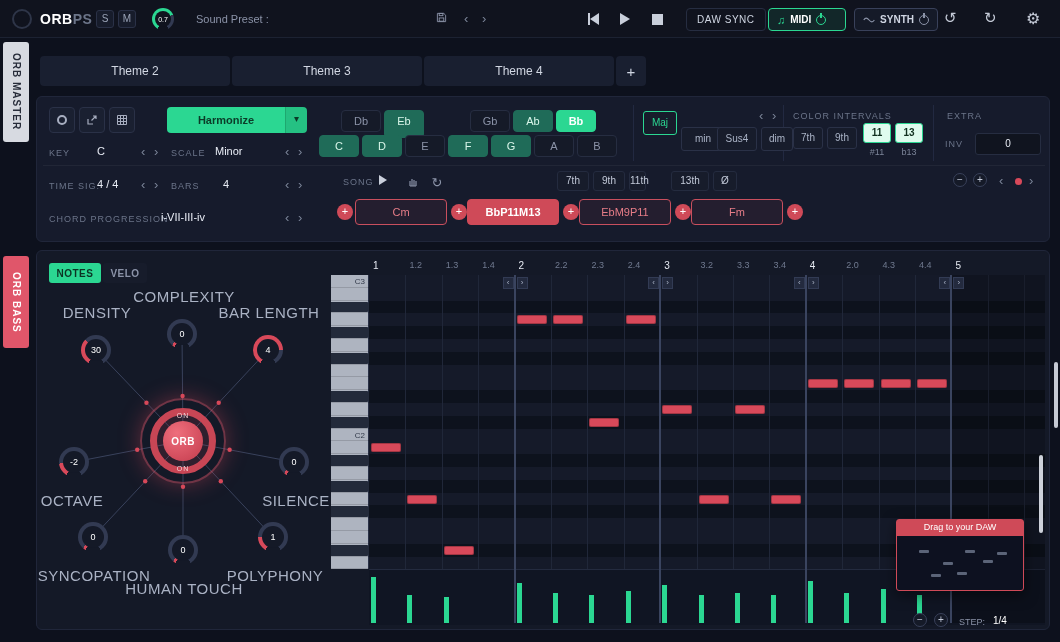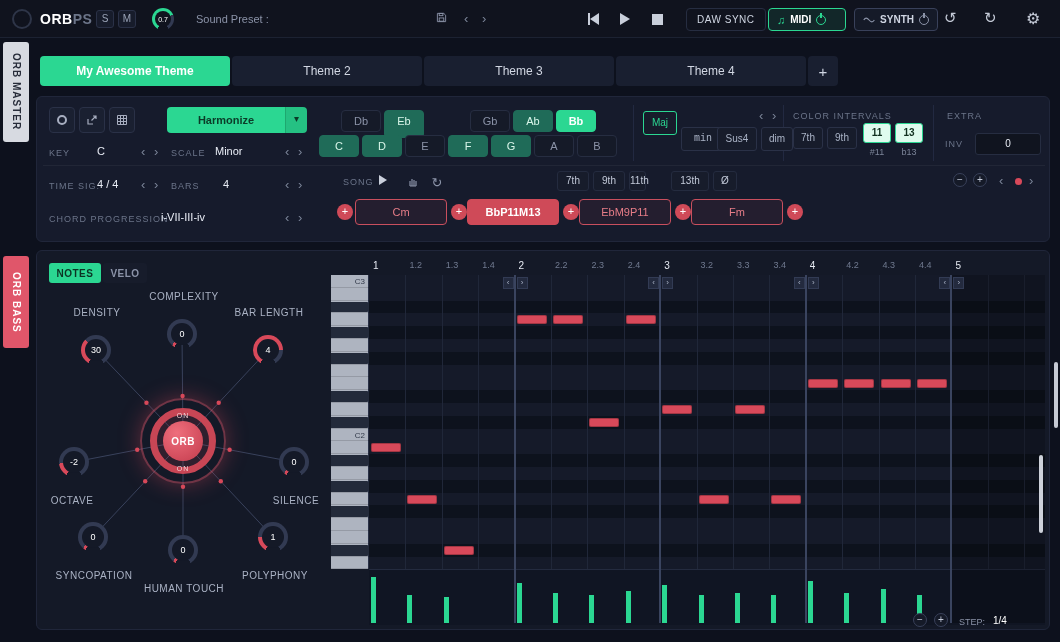--- a/index.html
+++ b/index.html
@@ -70,21 +70,21 @@
 .pag-dot{width:7px;height:7px;border-radius:50%;background:#d8495a}
 .chord{height:26px;width:92px;border:1px solid #c94f5e;border-radius:4px;background:rgba(201,79,94,.08);color:#e77d88;font-size:11px;text-align:center;line-height:24px}
 .chord.active{background:#cf4a58;border-color:#cf4a58;color:#fff;font-weight:bold}
 .chord-plus{width:16px;height:16px;border-radius:50%;background:#cf4a58;color:#fff;font-size:11px;text-align:center;line-height:15px}
 
 .main{position:absolute;left:36px;top:250px;width:1014px;height:380px;background:#141927;border:1px solid #20263a;border-radius:6px}
 .orb-zone{position:absolute;left:0;top:0;width:292px;height:380px}
 .orb-zone>div{position:absolute}
 .orb-tab{height:20px;border-radius:3px;background:#171c2b;color:#8b93a8;font-size:10px;font-weight:bold;letter-spacing:.5px;display:flex;align-items:center;justify-content:center}
 .orb-tab.active{background:#2bd792;color:#0c3424}
-.klabel{font-size:10px;color:#aab2c4;letter-spacing:.5px;white-space:nowrap;transform:translate(-50%,-50%)}
+.klabel{font-size:15px;color:#aab2c4;letter-spacing:.5px;white-space:nowrap;transform:translate(-50%,-50%)}
 .knob{width:30px;height:30px;border-radius:50%;transform:translate(-50%,-50%)}
 .knob::after{content:'';position:absolute;inset:4px;border-radius:50%;background:#141927}
 .kval{width:30px;text-align:center;font-size:9px;color:#fff;transform:translate(-50%,-50%);z-index:3}
 .orb-ring1{width:86px;height:86px;margin:-43px 0 0 -43px;border-radius:50%;border:2px solid rgba(224,86,106,.45);box-shadow:0 0 22px rgba(216,73,90,.4)}
 .orb-ring2{width:66px;height:66px;margin:-33px 0 0 -33px;border-radius:50%;border:7px solid #c84655;background:rgba(200,70,85,.15)}
 .orb-core{width:40px;height:40px;margin:-20px 0 0 -20px;border-radius:50%;background:radial-gradient(circle at 35% 30%,#ee6e7c,#c43c4d);display:flex;align-items:center;justify-content:center;font-size:10px;font-weight:bold;color:#fff;letter-spacing:.5px;z-index:2}
 .on-label{font-size:7px;color:#f3d3d8;letter-spacing:1px;transform:translate(-50%,-50%);z-index:3}
 
 .roll{position:absolute;left:294px;top:8px;width:714px;height:368px}
 .roll>div{position:absolute}
@@ -158,21 +158,20 @@
       </div>
     <span class="hist" style="left:944px">↺</span>
     <span class="hist" style="left:984px">↻</span>
     <span class="hist" style="left:1026px;font-size:16px">⚙</span>
   </div>
 
   <div class="side-tab side-master">ORB MASTER</div>
   <div class="side-tab side-bass">ORB BASS</div>
 
   <div class="theme-tabs" id="themeTabs">
-      <div class="theme-tab active">My Awesome Theme</div>
       <div class="theme-tab">Theme 2</div>
       <div class="theme-tab">Theme 3</div>
       <div class="theme-tab">Theme 4</div>
       <div class="theme-tab add">+</div>
     </div>
 
   <div class="params" id="params">
     <div class="pic-btn" style="left:12px;top:10px">
         <span class="dot-ic"></span>
       </div>
@@ -252,21 +251,21 @@
       <div class="note-btn scale" style="position: absolute; left: 476px; top: 13px; width: 40px; height: 22px;">Ab</div>
       <div class="note-btn selected" style="position: absolute; left: 519px; top: 13px; width: 40px; height: 22px;">Bb</div>
       <div class="note-btn scale" style="position: absolute; left: 282px; top: 38px; width: 40px; height: 22px;">C</div>
       <div class="note-btn scale" style="position: absolute; left: 325px; top: 38px; width: 40px; height: 22px;">D</div>
       <div class="note-btn off" style="position: absolute; left: 368px; top: 38px; width: 40px; height: 22px;">E</div>
       <div class="note-btn scale" style="position: absolute; left: 411px; top: 38px; width: 40px; height: 22px;">F</div>
       <div class="note-btn scale" style="position: absolute; left: 454px; top: 38px; width: 40px; height: 22px;">G</div>
       <div class="note-btn off" style="position: absolute; left: 497px; top: 38px; width: 40px; height: 22px;">A</div>
       <div class="note-btn off" style="position: absolute; left: 540px; top: 38px; width: 40px; height: 22px;">B</div>
       <div class="type-btn active" style="position: absolute; left: 606px; top: 14px; width: 34px; height: 24px;">Maj</div>
-      <div class="type-btn" style="position: absolute; left: 644px; top: 30px; width: 44px; height: 24px; font-family: Liberation Mono, monospace;">min</div>
+      <div class="type-btn" style="position: absolute; left: 644px; top: 30px; width: 44px; height: 24px;">min</div>
       <div class="type-btn" style="position: absolute; left: 680px; top: 30px; width: 40px; height: 24px;">Sus4</div>
       <div class="type-btn" style="position: absolute; left: 724px; top: 30px; width: 32px; height: 24px;">dim</div>
       <div class="song-int" style="position: absolute; left: 520px; top: 74px; width: 32px; height: 20px;">7th</div>
       <div class="song-int" style="position: absolute; left: 556px; top: 74px; width: 32px; height: 20px;">9th</div>
       <div class="song-int" style="position: absolute; left: 592px; top: 74px; width: 17px; height: 20px;">11th</div>
       <div class="song-int" style="position: absolute; left: 634px; top: 74px; width: 38px; height: 20px;">13th</div>
       <div class="song-int" style="position: absolute; left: 676px; top: 74px; width: 24px; height: 20px;">Ø</div>
       <div class="chord-plus" style="position: absolute; left: 300px; top: 107px; width: 16px; height: 16px;">+</div>
       <div class="chord-plus" style="position: absolute; left: 414px; top: 107px; width: 16px; height: 16px;">+</div>
       <div class="chord-plus" style="position: absolute; left: 526px; top: 107px; width: 16px; height: 16px;">+</div>
@@ -324,39 +323,49 @@
         <div class="knob" style="position: absolute; left: 56px; top: 286px; width: 30px; height: 30px; background: conic-gradient(from 210deg, rgb(216, 73, 90) 0deg, rgb(216, 73, 90) 12deg, rgb(50, 58, 82) 12deg, rgb(50, 58, 82) 300deg, transparent 300deg);"></div>
         <div class="kval" style="position: absolute; left: 56px; top: 286px;">0</div>
         <div class="klabel" style="position: absolute; left: 147px; top: 337px;">HUMAN TOUCH</div>
         <div class="knob" style="position: absolute; left: 146px; top: 299px; width: 30px; height: 30px; background: conic-gradient(from 210deg, rgb(216, 73, 90) 0deg, rgb(216, 73, 90) 12deg, rgb(50, 58, 82) 12deg, rgb(50, 58, 82) 300deg, transparent 300deg);"></div>
         <div class="kval" style="position: absolute; left: 146px; top: 299px;">0</div>
         <div class="klabel" style="position: absolute; left: 238px; top: 324px;">POLYPHONY</div>
         <div class="knob" style="position: absolute; left: 236px; top: 286px; width: 30px; height: 30px; background: conic-gradient(from 210deg, rgb(216, 73, 90) 0deg, rgb(216, 73, 90) 60deg, rgb(50, 58, 82) 60deg, rgb(50, 58, 82) 300deg, transparent 300deg);"></div>
         <div class="kval" style="position: absolute; left: 236px; top: 286px;">1</div>
       </div>
     <div class="roll" id="roll">
+      <div class="dragbox">
+        <div class="dragbox-head">Drag to your DAW</div>
+        <div class="drag-dash" style="left:22px;top:30px"></div>
+        <div class="drag-dash" style="left:46px;top:42px"></div>
+        <div class="drag-dash" style="left:68px;top:30px"></div>
+        <div class="drag-dash" style="left:34px;top:54px"></div>
+        <div class="drag-dash" style="left:60px;top:52px"></div>
+        <div class="drag-dash" style="left:86px;top:40px"></div>
+        <div class="drag-dash" style="left:100px;top:32px"></div>
+      </div>
       <div class="round-btn" style="left:582px;top:354px">−</div>
       <div class="round-btn" style="left:603px;top:354px">+</div>
       <div class="step-label" style="left:628px;top:358px">STEP:</div>
       <div class="step-value" style="left:662px;top:356px">1/4</div>
       <div class="roll-scroll"></div>
     <div class="ruler-label bar" style="position: absolute; left: 42px; top: 1px;">1</div>
         <div class="ruler-label" style="position: absolute; left: 78.4px; top: 1px;">1.2</div>
         <div class="ruler-label" style="position: absolute; left: 114.8px; top: 1px;">1.3</div>
         <div class="ruler-label" style="position: absolute; left: 151.2px; top: 1px;">1.4</div>
         <div class="ruler-label bar" style="position: absolute; left: 187.6px; top: 1px;">2</div>
         <div class="ruler-label" style="position: absolute; left: 224px; top: 1px;">2.2</div>
         <div class="ruler-label" style="position: absolute; left: 260.4px; top: 1px;">2.3</div>
         <div class="ruler-label" style="position: absolute; left: 296.8px; top: 1px;">2.4</div>
         <div class="ruler-label bar" style="position: absolute; left: 333.2px; top: 1px;">3</div>
         <div class="ruler-label" style="position: absolute; left: 369.6px; top: 1px;">3.2</div>
         <div class="ruler-label" style="position: absolute; left: 406px; top: 1px;">3.3</div>
         <div class="ruler-label" style="position: absolute; left: 442.4px; top: 1px;">3.4</div>
         <div class="ruler-label bar" style="position: absolute; left: 478.8px; top: 1px;">4</div>
-        <div class="ruler-label" style="position: absolute; left: 515.2px; top: 1px;">4.2</div>
+        <div class="ruler-label" style="position: absolute; left: 515.2px; top: 1px;">2.0</div>
         <div class="ruler-label" style="position: absolute; left: 551.6px; top: 1px;">4.3</div>
         <div class="ruler-label" style="position: absolute; left: 588px; top: 1px;">4.4</div>
         <div class="ruler-label bar" style="position: absolute; left: 624.4px; top: 1px;">5</div>
         <div class="keys" style="position: absolute; left: 0px; top: 16px; width: 38px; height: 294px;">
           <div class="key-sep" style="position: absolute; left: 0px; top: 0px; width: 38px; height: 12.8px;"></div>
           <div class="key-sep" style="position: absolute; left: 0px; top: 12.8px; width: 38px; height: 12.8px;"></div>
           <div class="key-sep" style="position: absolute; left: 0px; top: 25.6px; width: 38px; height: 12.8px;">
             <div class="key-black" style="position: absolute; left: 0px; top: 1px; width: 38px; height: 10.8px;"></div>
           </div>
           <div class="key-sep" style="position: absolute; left: 0px; top: 38.4px; width: 38px; height: 12.8px;"></div>

